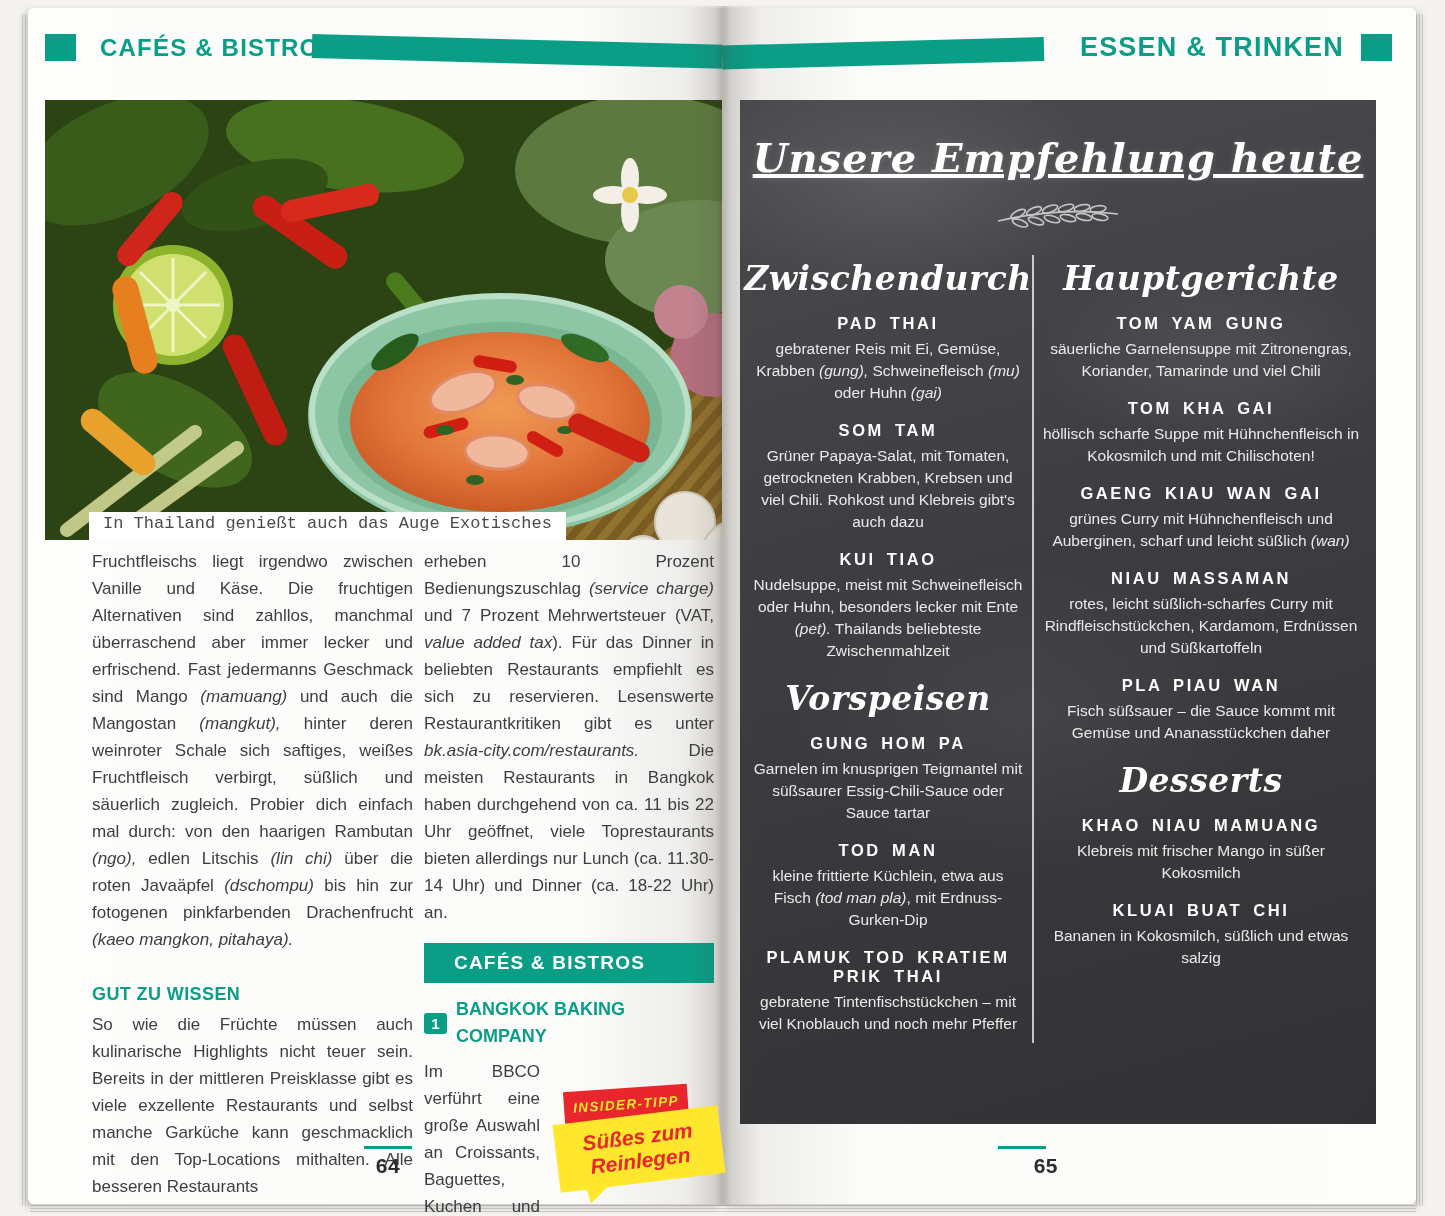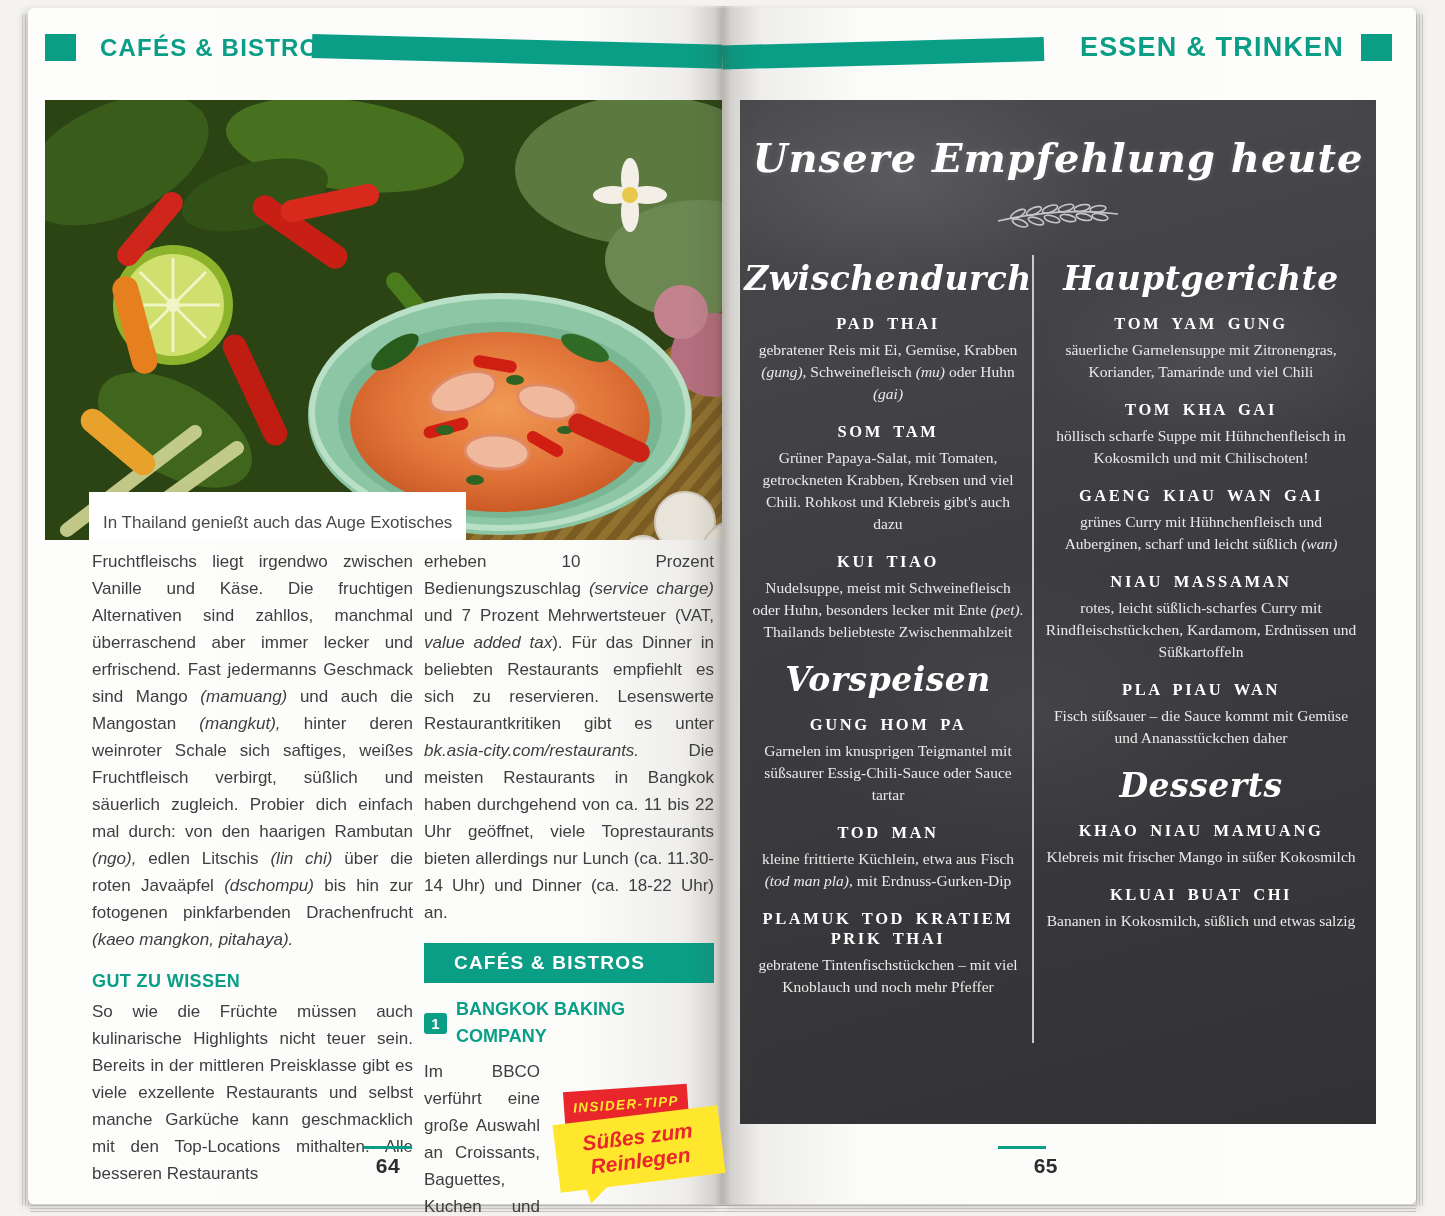--- a/index.html
+++ b/index.html
@@ -36,29 +36,29 @@
              letter-spacing:1.2px;white-space:nowrap;}
   .page-left .hdr-title{left:72px;}
   .page-right .hdr-title{right:72px;font-size:27px;top:24px;}
   .band{position:absolute;background:var(--teal);height:24px;}
   .band-left{left:284px;top:26px;width:412px;transform:rotate(1.5deg);transform-origin:0 50%;}
   .band-right{left:0;top:29px;width:322px;transform:rotate(-1.5deg);transform-origin:100% 50%;}
 
   
   .photo{position:absolute;left:17px;top:92px;width:678px;height:440px;overflow:hidden;}
   .photo svg{display:block;}
-  .photo figcaption{position:absolute;left:44px;bottom:0;background:#fff;padding:21px 14px 7px;
-                    font-size:17px;color:#4a4a4a;white-space:nowrap;}
+  .photo figcaption{position:absolute;left:44px;bottom:0;background:#fff;padding:2px 14px 7px;
+                    font-size:17px;color:#4a4a4a;white-space:nowrap;font-family:Liberation Mono, monospace;}
 
   
   .col{position:absolute;top:540px;font-size:17px;line-height:27px;color:var(--ink);text-align:justify;}
   .col p{margin:0;}
   .col1{left:64px;width:321px;}
   .col2{left:396px;width:290px;}
-  .gzw{color:var(--teal);font-weight:bold;font-size:18px;letter-spacing:0.4px;margin:15px 0 3px;text-align:left;}
+  .gzw{color:var(--teal);font-weight:bold;font-size:18px;letter-spacing:0.4px;margin:28px 0 3px;text-align:left;}
   .i{font-style:italic;}
 
   .banner{background:var(--teal);color:#fff;font-weight:bold;font-size:19px;letter-spacing:1.2px;
           padding:6px 0 7px 30px;margin:17px 0 13px;text-align:left;}
   .entry-head{display:flex;align-items:center;gap:9px;margin:0 0 8px;text-align:left;}
   .entry-num{background:var(--teal);color:#fff;font-weight:bold;font-size:15px;width:23px;height:21px;
              line-height:21px;text-align:center;border-radius:3px;flex:none;}
   .entry-title{color:var(--teal);font-weight:bold;font-size:18px;}
 
   .tipbox{float:right;width:172px;height:106px;margin:30px -8px 4px 10px;position:relative;z-index:2;}
@@ -81,28 +81,28 @@
 
   
   .board{position:absolute;left:18px;top:92px;width:636px;height:1024px;color:#fff;text-align:center;overflow:hidden;
     background:
       radial-gradient(ellipse 300px 160px at 25% 8%,rgba(255,255,255,0.10),transparent 70%),
       radial-gradient(ellipse 260px 140px at 75% 25%,rgba(255,255,255,0.07),transparent 70%),
       radial-gradient(ellipse 340px 220px at 45% 60%,rgba(255,255,255,0.05),transparent 70%),
       radial-gradient(ellipse 120% 120% at 50% 50%,transparent 55%,rgba(0,0,0,0.30) 100%),
       linear-gradient(165deg,#4b4b4f 0%,#3d3d41 45%,#323235 100%);}
   .script{font-family:"DejaVu Serif",serif;font-style:italic;font-weight:bold;}
-  .board-title{font-size:40px;margin:34px 0 0;letter-spacing:1px;text-shadow:0 0 6px rgba(255,255,255,0.15);}
+  .board-title{font-size:40px;margin:34px 0 0;letter-spacing:1px;text-shadow:0 0 6px rgba(255,255,255,0.15);text-decoration:underline;}
   .ornament{display:block;margin:16px auto 2px;opacity:0.8;}
   .menu-cols{display:flex;align-items:flex-start;padding:10px 8px 0 4px;}
   .mcol{flex:1;}
   .mcol1{max-width:288px;}
   .mdiv{width:2px;background:rgba(255,255,255,0.72);height:788px;flex:none;margin-top:10px;}
   .m-heading{font-size:33px;margin:14px 0 16px;letter-spacing:0.5px;}
-  .mi{margin-bottom:17px;padding:0 8px;font-family:Liberation Serif, serif;}
+  .mi{margin-bottom:17px;padding:0 8px;}
   .mi-name{font-weight:bold;font-size:16.5px;letter-spacing:2.6px;word-spacing:4px;margin-bottom:5px;color:#fff;}
   .mi-desc{font-size:15.5px;line-height:22px;color:#eaeaea;}
 </style>
 </head>
 <body>
 
 <div class="book">
   <div class="edge-left"></div>
   <div class="edge-right"></div>
   <div class="edge-bottom"></div>

